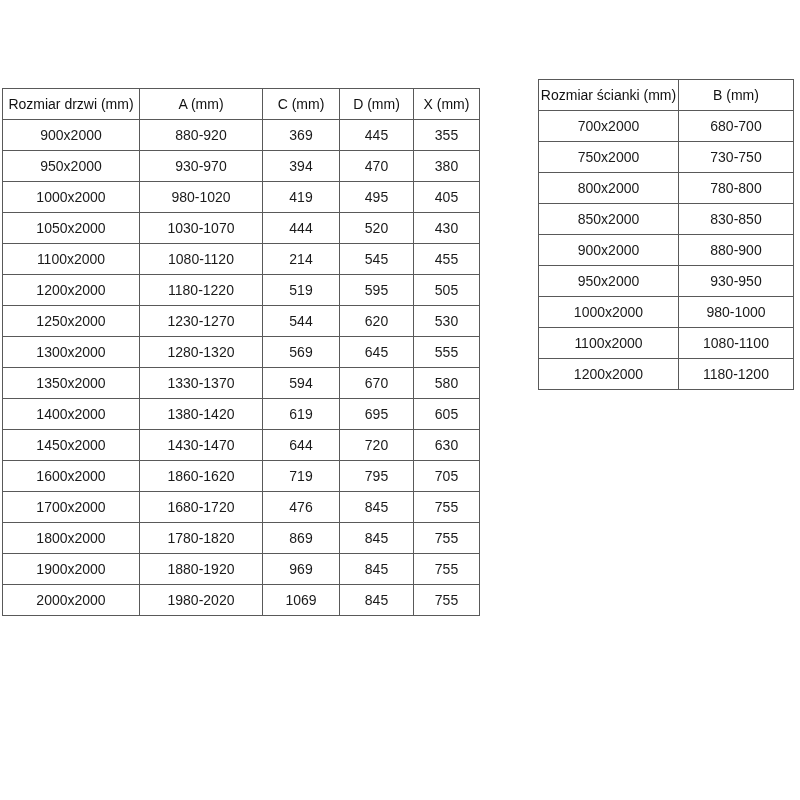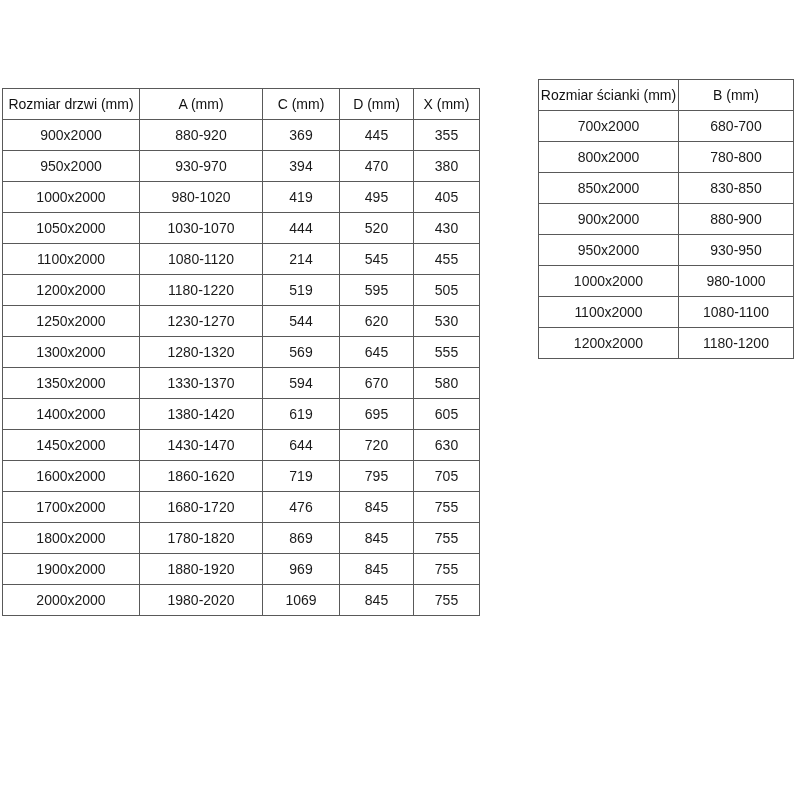--- a/index.html
+++ b/index.html
@@ -185,20 +185,24 @@
       <th>Rozmiar ścianki (mm)</th>
       <th>B (mm)</th>
     </tr>
   </thead>
   <tbody>
       <tr>
         <td>700x2000</td>
         <td>680-700</td>
       </tr>
       <tr>
+        <td>750x2000</td>
+        <td>730-750</td>
+      </tr>
+      <tr>
         <td>800x2000</td>
         <td>780-800</td>
       </tr>
       <tr>
         <td>850x2000</td>
         <td>830-850</td>
       </tr>
       <tr>
         <td>900x2000</td>
         <td>880-900</td>

